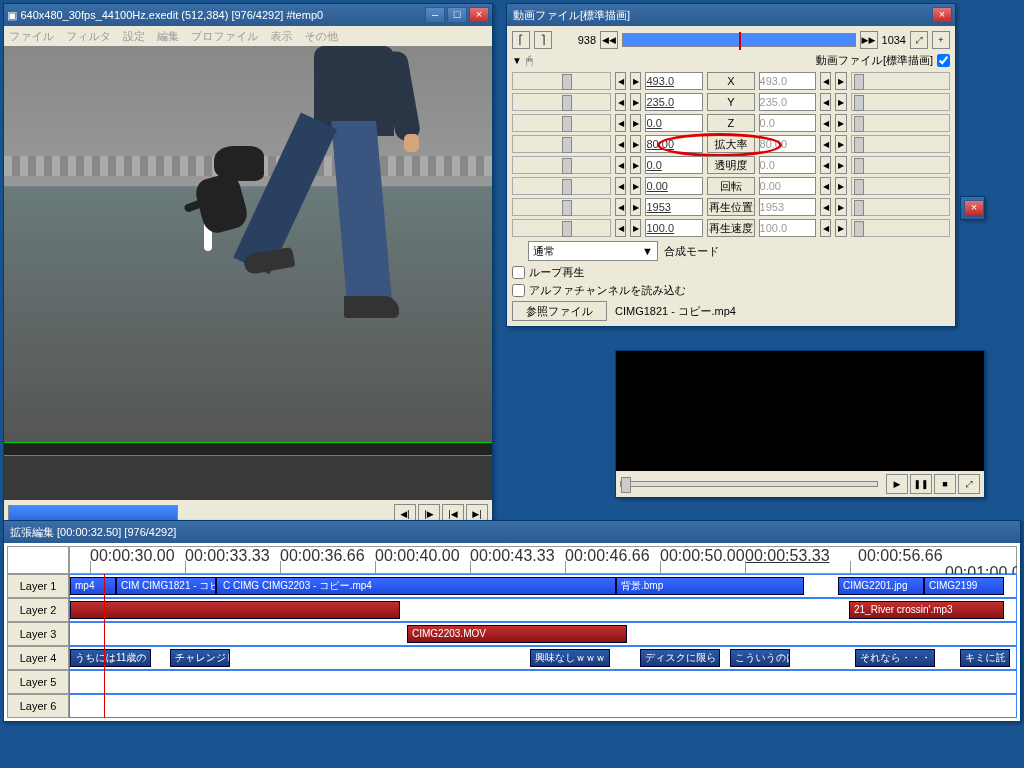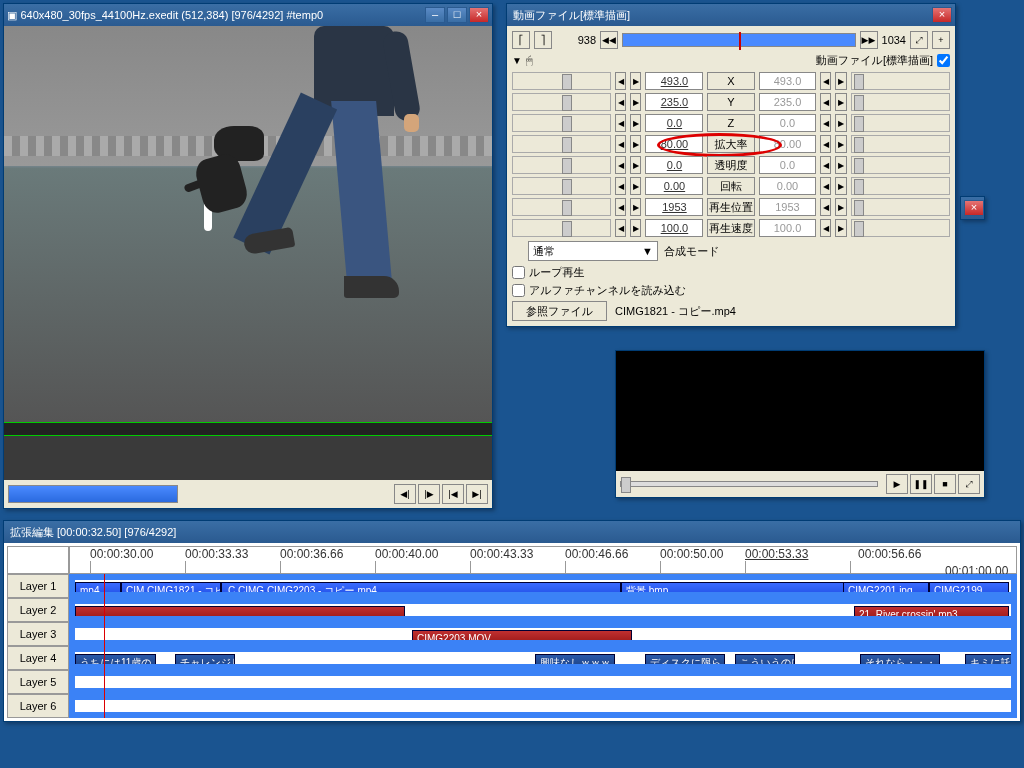--- a/index.html
+++ b/index.html
@@ -42,21 +42,21 @@
 .topslider{flex:1;height:14px;border:1px solid #888;background:linear-gradient(90deg,#4a8aff,#4a8aff 50%,#4a8aff 100%);position:relative}
 .topslider::after{content:"";position:absolute;left:50%;top:-2px;width:2px;height:18px;background:#c00}
 .subhead{display:flex;align-items:center;gap:4px;margin-bottom:4px;font-size:10px}
 .tri{font-size:10px}
 .prow{display:flex;align-items:center;gap:4px;margin-bottom:3px;position:relative}
 .hslider{width:110px;height:18px;border:1px solid #aaa;background:#ece9d8;position:relative}
 .hslider::after{content:"";position:absolute;width:8px;height:14px;background:#ccc;border:1px solid #888;top:1px}
 .hslider.l::after{left:50%}
 .hslider.r::after{left:2px}
 .arr{width:12px;height:18px;border:1px solid #888;background:#ece9d8;font-size:8px;display:flex;align-items:center;justify-content:center;cursor:pointer}
-.val{width:64px;height:18px;border:1px solid #888;background:#fff;text-align:center;line-height:16px;text-decoration:underline;color:#333}
+.val{width:64px;height:18px;border:1px solid #888;background:#fff;text-align:left;line-height:16px;text-decoration:underline;color:#333}
 .val.g{color:#999;text-decoration:none}
 .lblbtn{width:52px;height:18px;border:1px solid #888;background:#ece9d8;text-align:center;line-height:16px;cursor:pointer}
 .circle{position:absolute;left:145px;top:-2px;width:125px;height:24px;border:3px solid #d00;border-radius:50%;pointer-events:none}
 .combo{width:130px;height:20px;border:1px solid #888;background:#fff;padding:0 4px;display:flex;align-items:center;justify-content:space-between}
 .chk{display:flex;align-items:center;gap:4px;margin:3px 0}
 .chk input{width:13px;height:13px}
 .refbtn{width:95px;height:20px;border:1px solid #888;background:#ece9d8;text-align:center;line-height:18px;cursor:pointer}
 .refname{margin-left:8px}
 
 .player2{position:absolute}
@@ -64,43 +64,52 @@
 .p2ctrl{height:26px;background:#ece9d8;display:flex;align-items:center;padding:0 4px}
 .p2slider{flex:1;height:6px;border:1px solid #888;background:#ddd;margin-right:6px;position:relative}
 .p2slider::after{content:"";position:absolute;width:8px;height:14px;background:#ccc;border:1px solid #888;top:-5px;left:0}
 
 .timeline{position:absolute}
 .tlbody{background:#fff;padding:3px}
 .rulerct{display:flex}
 .lhcol{width:62px;flex-shrink:0}
 .trkarea{flex:1;overflow:hidden;position:relative}
 .ruler{height:28px;border:1px solid #999;background:#fff;position:relative;font-size:10px}
-.tmark{position:absolute;top:0;font-size:12px;color:#333}
+.tmark{position:absolute;top:0;font-size:16px;color:#333}
 .tmark::after{content:"";position:absolute;left:0;top:14px;width:1px;height:12px;background:#999}
 .playhead{position:absolute;left:97px;top:0;width:1px;height:100%;background:#d00;z-index:5}
 .lrow{display:flex;height:24px}
 .lname{width:62px;border:1px solid #999;background:#ece9d8;text-align:center;line-height:22px;flex-shrink:0}
-.ltrack{flex:1;border:6px solid #3b82f6;background:#fff;position:relative;overflow:hidden}
+.ltrack{flex:1;border:1px solid #3b82f6;background:#fff;position:relative;overflow:hidden}
 .clip{position:absolute;height:18px;top:2px;border:1px solid #003;color:#fff;padding:0 4px;font-size:10px;line-height:16px;white-space:nowrap;overflow:hidden}
 .clip.blue{background:linear-gradient(#3a6aff,#1a4adf)}
 .clip.red{background:linear-gradient(#c03030,#901010)}
 .clip.navy{background:linear-gradient(#2a5aaa,#1a3a7a)}
 </style>
 </head>
 <body>
 
 <div class="window" style="left:3px;top:3px;width:490px">
   <div class="titlebar">
     <span>▣</span>
     <span class="t">640x480_30fps_44100Hz.exedit (512,384) [976/4292] #temp0</span>
     <div class="winbtns">
       <div class="winbtn">–</div>
       <div class="winbtn">□</div>
       <div class="winbtn close">×</div>
     </div>
+  </div>
+  <div class="menubar">
+    <span>ファイル</span>
+    <span>フィルタ</span>
+    <span>設定</span>
+    <span>編集</span>
+    <span>プロファイル</span>
+    <span>表示</span>
+    <span>その他</span>
   </div>
   <div class="preview">
     <div class="preview-img">
       <div class="wall"></div>
         <div class="fence"></div>
       <div class="dog">
           <div class="dog-paw"></div>
           <div class="dog-tail"></div>
         </div>
       <div class="person">
@@ -311,21 +320,21 @@
       </div>
     </div>
     <div style="position:relative" id="layerbox">
       <div class="playhead"></div>
     <div class="lrow">
           <div class="lname">Layer 1</div>
           <div class="ltrack">
             <div class="clip blue" style="left: 0px; width: 46px;">mp4</div>
             <div class="clip blue" style="left: 46px; width: 100px;">CIM CIMG1821 - コピ</div>
             <div class="clip blue" style="left: 146px; width: 400px; padding-left: 6px;">C CIMG CIMG2203 - コピー.mp4</div>
-            <div class="clip blue" style="left: 546px; width: 227px;">背景.bmp</div>
+            <div class="clip blue" style="left: 546px; width: 188px;">背景.bmp</div>
             <div class="clip blue" style="left: 768px; width: 86px;">CIMG2201.jpg</div>
             <div class="clip blue" style="left: 854px; width: 80px;">CIMG2199</div>
           </div>
         </div>
         <div class="lrow">
           <div class="lname">Layer 2</div>
           <div class="ltrack">
             <div class="clip red" style="left: 0px; width: 330px;"></div>
             <div class="clip red" style="left: 779px; width: 155px;">21_River crossin'.mp3</div>
           </div>

